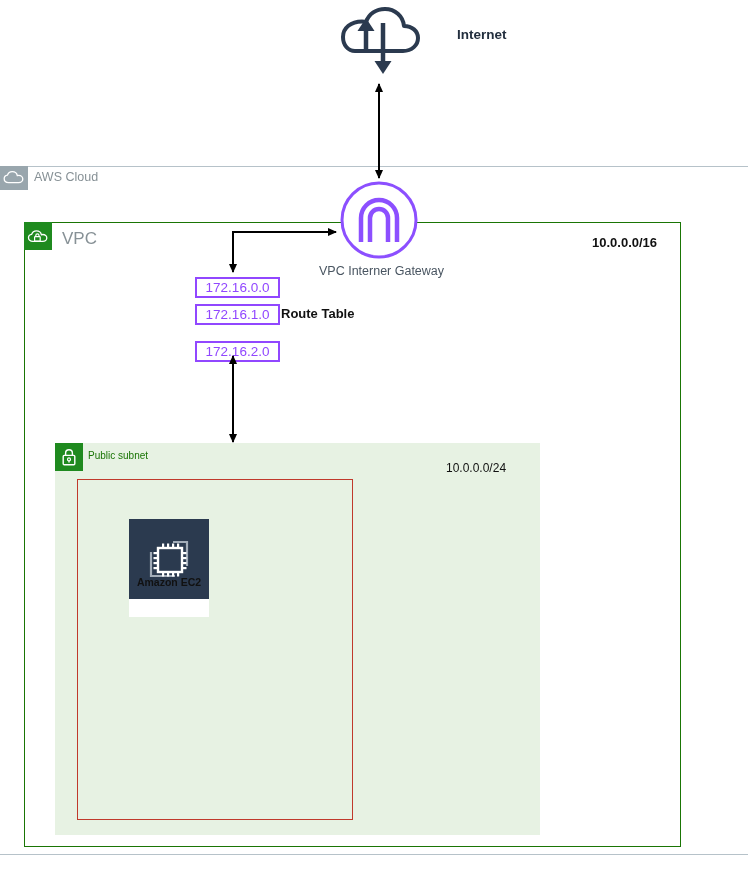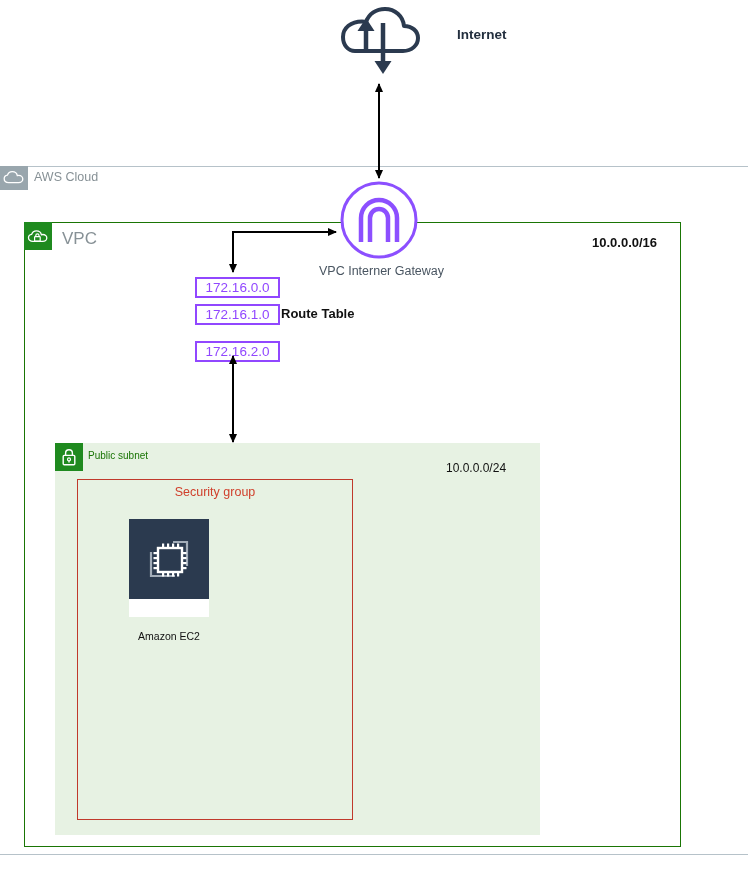--- a/index.html
+++ b/index.html
@@ -233,25 +233,25 @@
     width: 80px;
     height: 80px;
     background: #2b3a4f;
     display: flex;
     align-items: center;
     justify-content: center;
   }
   #ec2-label {
     position: absolute;
     left: 129px;
-    top: 630px;
+    top: 576px;
     width: 80px;
     text-align: center;
     font-size: 10.5px;
-    font-weight: normal;
+    font-weight: bold;
     color: #111111;
   }
 
   
   #connectors {
     position: absolute;
     left: 0; top: 0;
     width: 749px;
     height: 872px;
     pointer-events: none;
@@ -287,21 +287,20 @@
       <rect x="3.2" y="7.4" width="11.6" height="9.4" rx="1" fill="none" stroke="#ffffff" stroke-width="1.4"></rect>
       <path d="M5.6 7.4 L5.6 5.2 A3.4 3.4 0 0 1 12.4 5.2 L12.4 7.4" fill="none" stroke="#ffffff" stroke-width="1.4"></path>
       <circle cx="9" cy="11.4" r="1.5" fill="none" stroke="#ffffff" stroke-width="1.2"></circle>
       <rect x="8.4" y="12.2" width="1.2" height="2.4" fill="#ffffff"></rect>
     </svg>
   </div>
   <div id="public-subnet-label">Public subnet</div>
   <div id="subnet-cidr">10.0.0.0/24</div>
 
   <div id="security-group-box"></div>
-  <div id="security-group-label">Security group</div>
 
   <div id="ec2-node"></div>
   <div id="ec2-icon-box">
     <svg width="54" height="54" viewBox="0 0 54 54" aria-hidden="true">
 
       <path d="M31 10 L45 10 L45 24" fill="none" stroke="#a3adb9" stroke-width="2.2"></path>
       <path d="M45 24 L45 34" fill="none" stroke="#a3adb9" stroke-width="2.2"></path>
 
       <path d="M9 20 L9 44 L33 44" fill="none" stroke="#a3adb9" stroke-width="2.2"></path>
 

